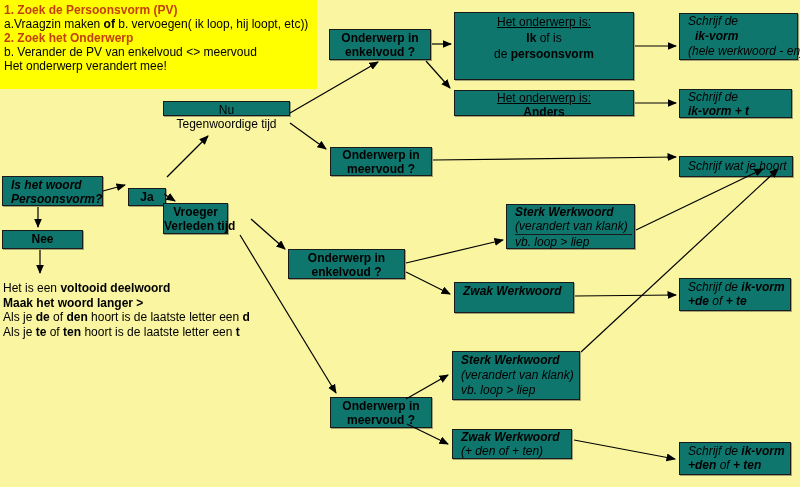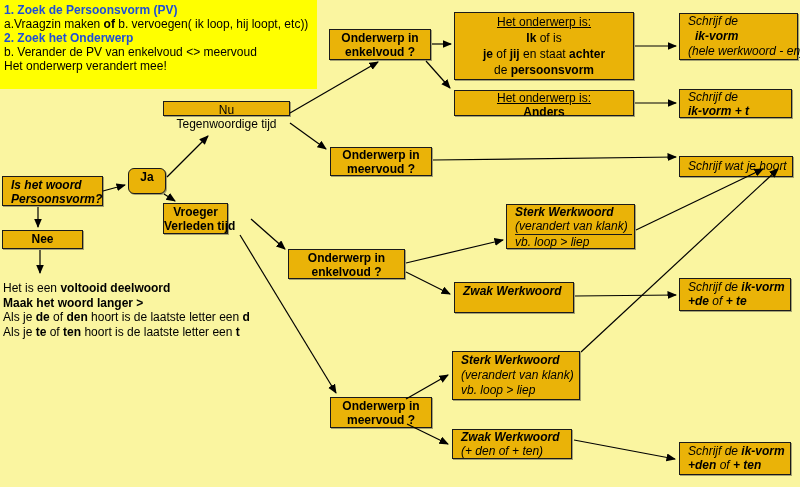--- a/index.html
+++ b/index.html
@@ -1,31 +1,31 @@
 <!DOCTYPE html>
 <html><head>
 <meta charset="utf-8">
 <style>
   html,body{margin:0;padding:0;background:#fff;}
   .canvas{position:relative;width:800px;height:487px;background:#FAF5A0;
           font-family:"Liberation Sans",sans-serif;font-size:12px;color:#000;overflow:hidden;}
-  .box{position:absolute;background:#eab308;border:1px solid #1a1a1a;box-sizing:border-box;
+  .box{position:absolute;background:#0f766e;border:1px solid #1a1a1a;box-sizing:border-box;
        line-height:14px;box-shadow:1px 1px 0 rgba(60,60,60,.45);}
   .c{text-align:center;}
   .l{text-align:left;padding-left:8px;padding-right:2px;font-style:italic;}
   b{font-weight:bold;}
   .u{text-decoration:underline;}
   .row{white-space:nowrap;}
   .pt1{padding-top:1px;}
   .lh15 .row{line-height:15px;} .lh16 .row{line-height:16px;}
   .sep{border-top:1px solid #1a1a1a;margin-top:1px;}
   .ind{padding-left:7px;}
   .instr{position:absolute;left:0;top:0;width:317px;height:89px;background:#FFFF00;
          box-sizing:border-box;padding:3px 0 0 4px;line-height:14px;}
-  .t-navy{color:#1d4ed8;font-weight:bold;}
+  .t-navy{color:#c2410c;font-weight:bold;}
   .note{position:absolute;left:3px;top:281px;width:310px;line-height:14.5px;}
   svg.arrows{position:absolute;left:0;top:0;pointer-events:none;}
   svg.arrows line{stroke:#000;stroke-width:1.2;}
 </style>
 </head>
 <body>
 
 <div class="canvas">
 
   <div class="instr">
@@ -34,21 +34,21 @@
     <div class="row t-navy">2. Zoek het Onderwerp</div>
     <div class="row">b. Verander de PV van enkelvoud &lt;&gt; meervoud</div>
     <div class="row">Het onderwerp verandert mee!</div>
   </div>
 
   <div class="box l pt1" style="left:2px;top:176px;width:101px;height:30px;font-weight:bold;">
     <div class="row">Is het woord</div>
     <div class="row">Persoonsvorm?</div>
   </div>
 
-  <div class="box c" style="left:128px;top:168px;width:38px;height:26px;font-weight:bold;line-height:16px;border-radius:6px;">Ja</div>
+  <div class="box c" style="left:128px;top:188px;width:38px;height:18px;font-weight:bold;line-height:16px;">Ja</div>
 
   <div class="box c" style="left:2px;top:230px;width:81px;height:19px;font-weight:bold;line-height:17px;">Nee</div>
 
   <div class="box c pt1" style="left:163px;top:101px;width:127px;height:15px;font-weight:normal;">
     <div class="row">Nu</div>
     <div class="row">Tegenwoordige tijd</div>
   </div>
 
   <div class="box c pt1" style="left:163px;top:203px;width:65px;height:31px;font-weight:bold;">
     <div class="row">Vroeger</div>
@@ -71,21 +71,20 @@
   </div>
 
   <div class="box c pt1" style="left:330px;top:397px;width:102px;height:31px;font-weight:bold;">
     <div class="row">Onderwerp in</div>
     <div class="row">meervoud ?</div>
   </div>
 
   <div class="box c lh16 pt1" style="left:454px;top:12px;width:180px;height:68px;">
     <div class="row u">Het onderwerp is:</div>
     <div class="row"><b>Ik</b><span> of is</span></div>
-    <div class="row"><b>je</b><span> of </span><b>jij</b><span> en staat </span><b>achter</b></div>
     <div class="row"><span>de </span><b>persoonsvorm</b></div>
   </div>
 
   <div class="box c" style="left:454px;top:90px;width:180px;height:26px;">
     <div class="row u">Het onderwerp is:</div>
     <div class="row"><b>Anders</b></div>
   </div>
 
   <div class="box l lh15" style="left:679px;top:13px;width:119px;height:47px;">
     <div class="row">Schrijf de</div>

